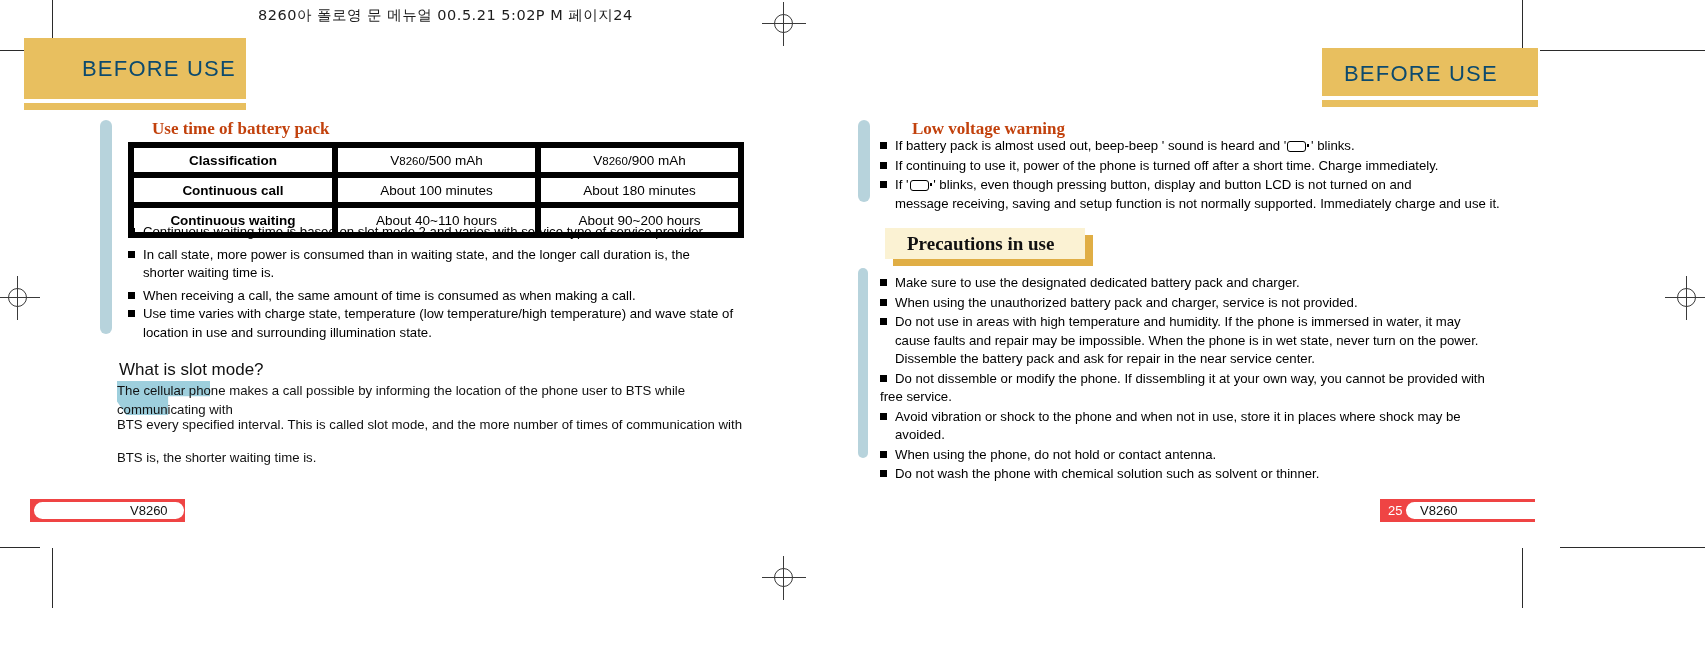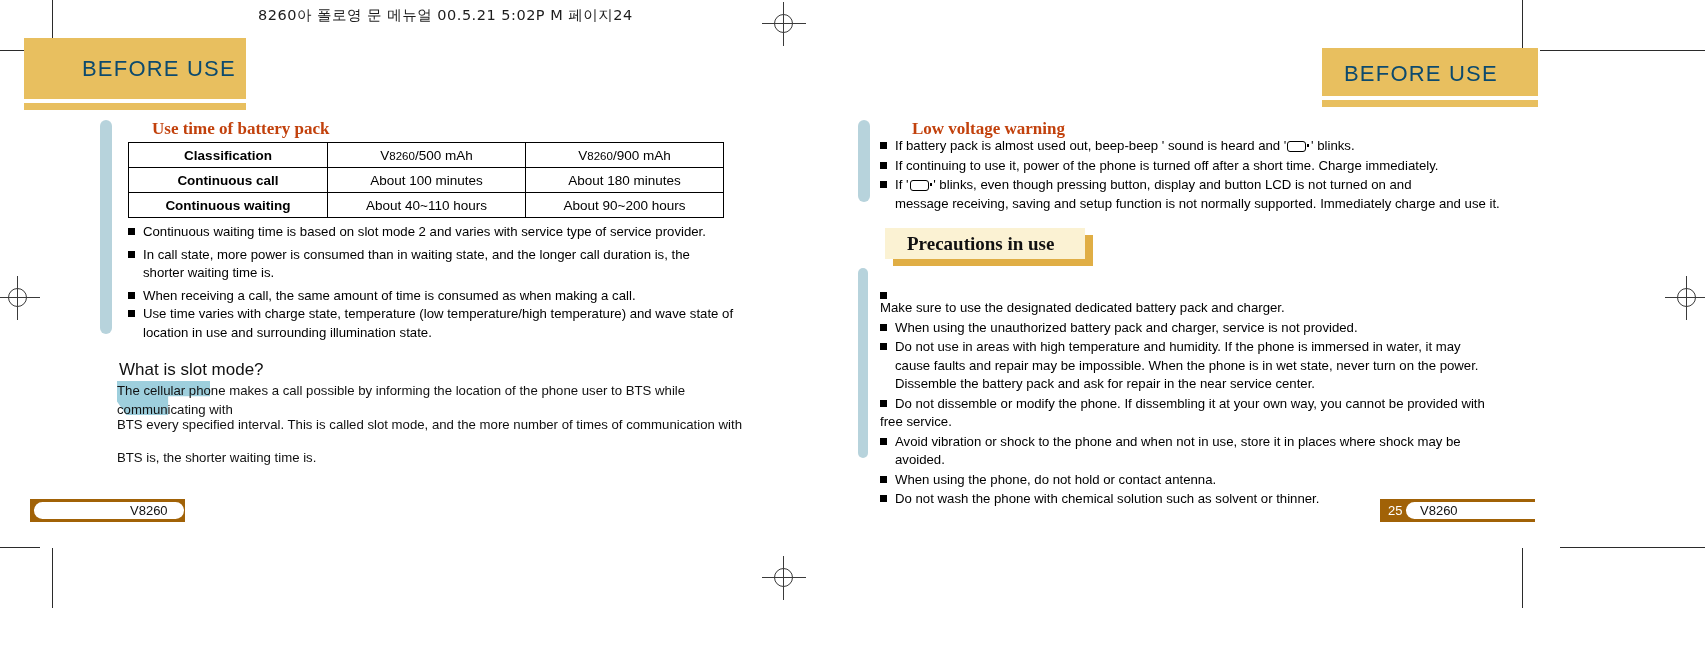--- a/index.html
+++ b/index.html
@@ -42,21 +42,21 @@
   
   .secheading{
     position:absolute;color:#c2410c;font-weight:bold;
     font-family:"Liberation Serif", serif;
     font-size:17px;white-space:nowrap;margin-left:32px;
   }
 
   
   .bt-table{position:absolute;border-collapse:collapse;}
   .bt-table td{
-    border:1px solid #000000;text-align:center;
+    border:6px solid #000000;text-align:center;
     font-size:13.5px;padding:4px 6px;height:16px;
   }
   .bt-table td.hdr{font-weight:bold;}
   .bt-table td.c1{width:186px;}
   .bt-table td.c2{width:185px;}
   .bt-table td.c3{width:185px;}
   .small-num{font-size:11.5px;}
 
   
   .bullets{position:absolute;}
@@ -93,21 +93,21 @@
     display:inline-block;width:17px;height:9px;
     border:1.6px solid #000;border-radius:3px;
     position:relative;vertical-align:middle;margin:0 1px;
   }
   .batt:after{
     content:"";position:absolute;right:-4px;top:2px;
     width:2px;height:3px;background:#000;
   }
 
   
-  .footer{position:absolute;height:23px;background:#a16207;}
+  .footer{position:absolute;height:23px;background:#ef4444;}
   .footer .pill{
     position:absolute;top:3px;height:17px;background:#fff;border-radius:9px;
   }
   .footer .model{
     position:absolute;top:3px;height:17px;line-height:17px;
     font-size:13px;color:#111;white-space:nowrap;
   }
   .footer .pnum{
     position:absolute;top:3px;height:17px;line-height:17px;
     font-size:13px;color:#fff;white-space:nowrap;
@@ -242,21 +242,21 @@
 
   <div class="precbox" style="left:885px;top:228px;width:210px;height:38px;">
     <div class="shadow" style="left:8px;top:7px;width:200px;height:31px;"></div>
     <div class="face" style="left:0;top:0;width:200px;height:31px;"></div>
     <div class="lbl" style="left:22px;top:5px;">Precautions in use</div>
   </div>
 
   <div class="accentbar" style="left:858px;top:268px;width:10px;height:190px;"></div>
 
   <div class="bullets" style="left:880px;top:269px;width:620px;">
-    <div class="bline" style="margin-top:18px;flex-direction:column;">
+    <div class="bline" style="margin-top:5px;">
       <span class="sq"></span>
       <span class="txt">Make sure to use the designated dedicated battery pack and charger.</span>
     </div>
     <div class="bline" style="margin-top:1px;">
       <span class="sq"></span>
       <span class="txt">When using the unauthorized battery pack and charger, service is not provided.</span>
     </div>
     <div class="bline" style="margin-top:1px;">
       <span class="sq"></span>
       <span class="txt">Do not use in areas with high temperature and humidity. If the phone is immersed in water, it may</span>

